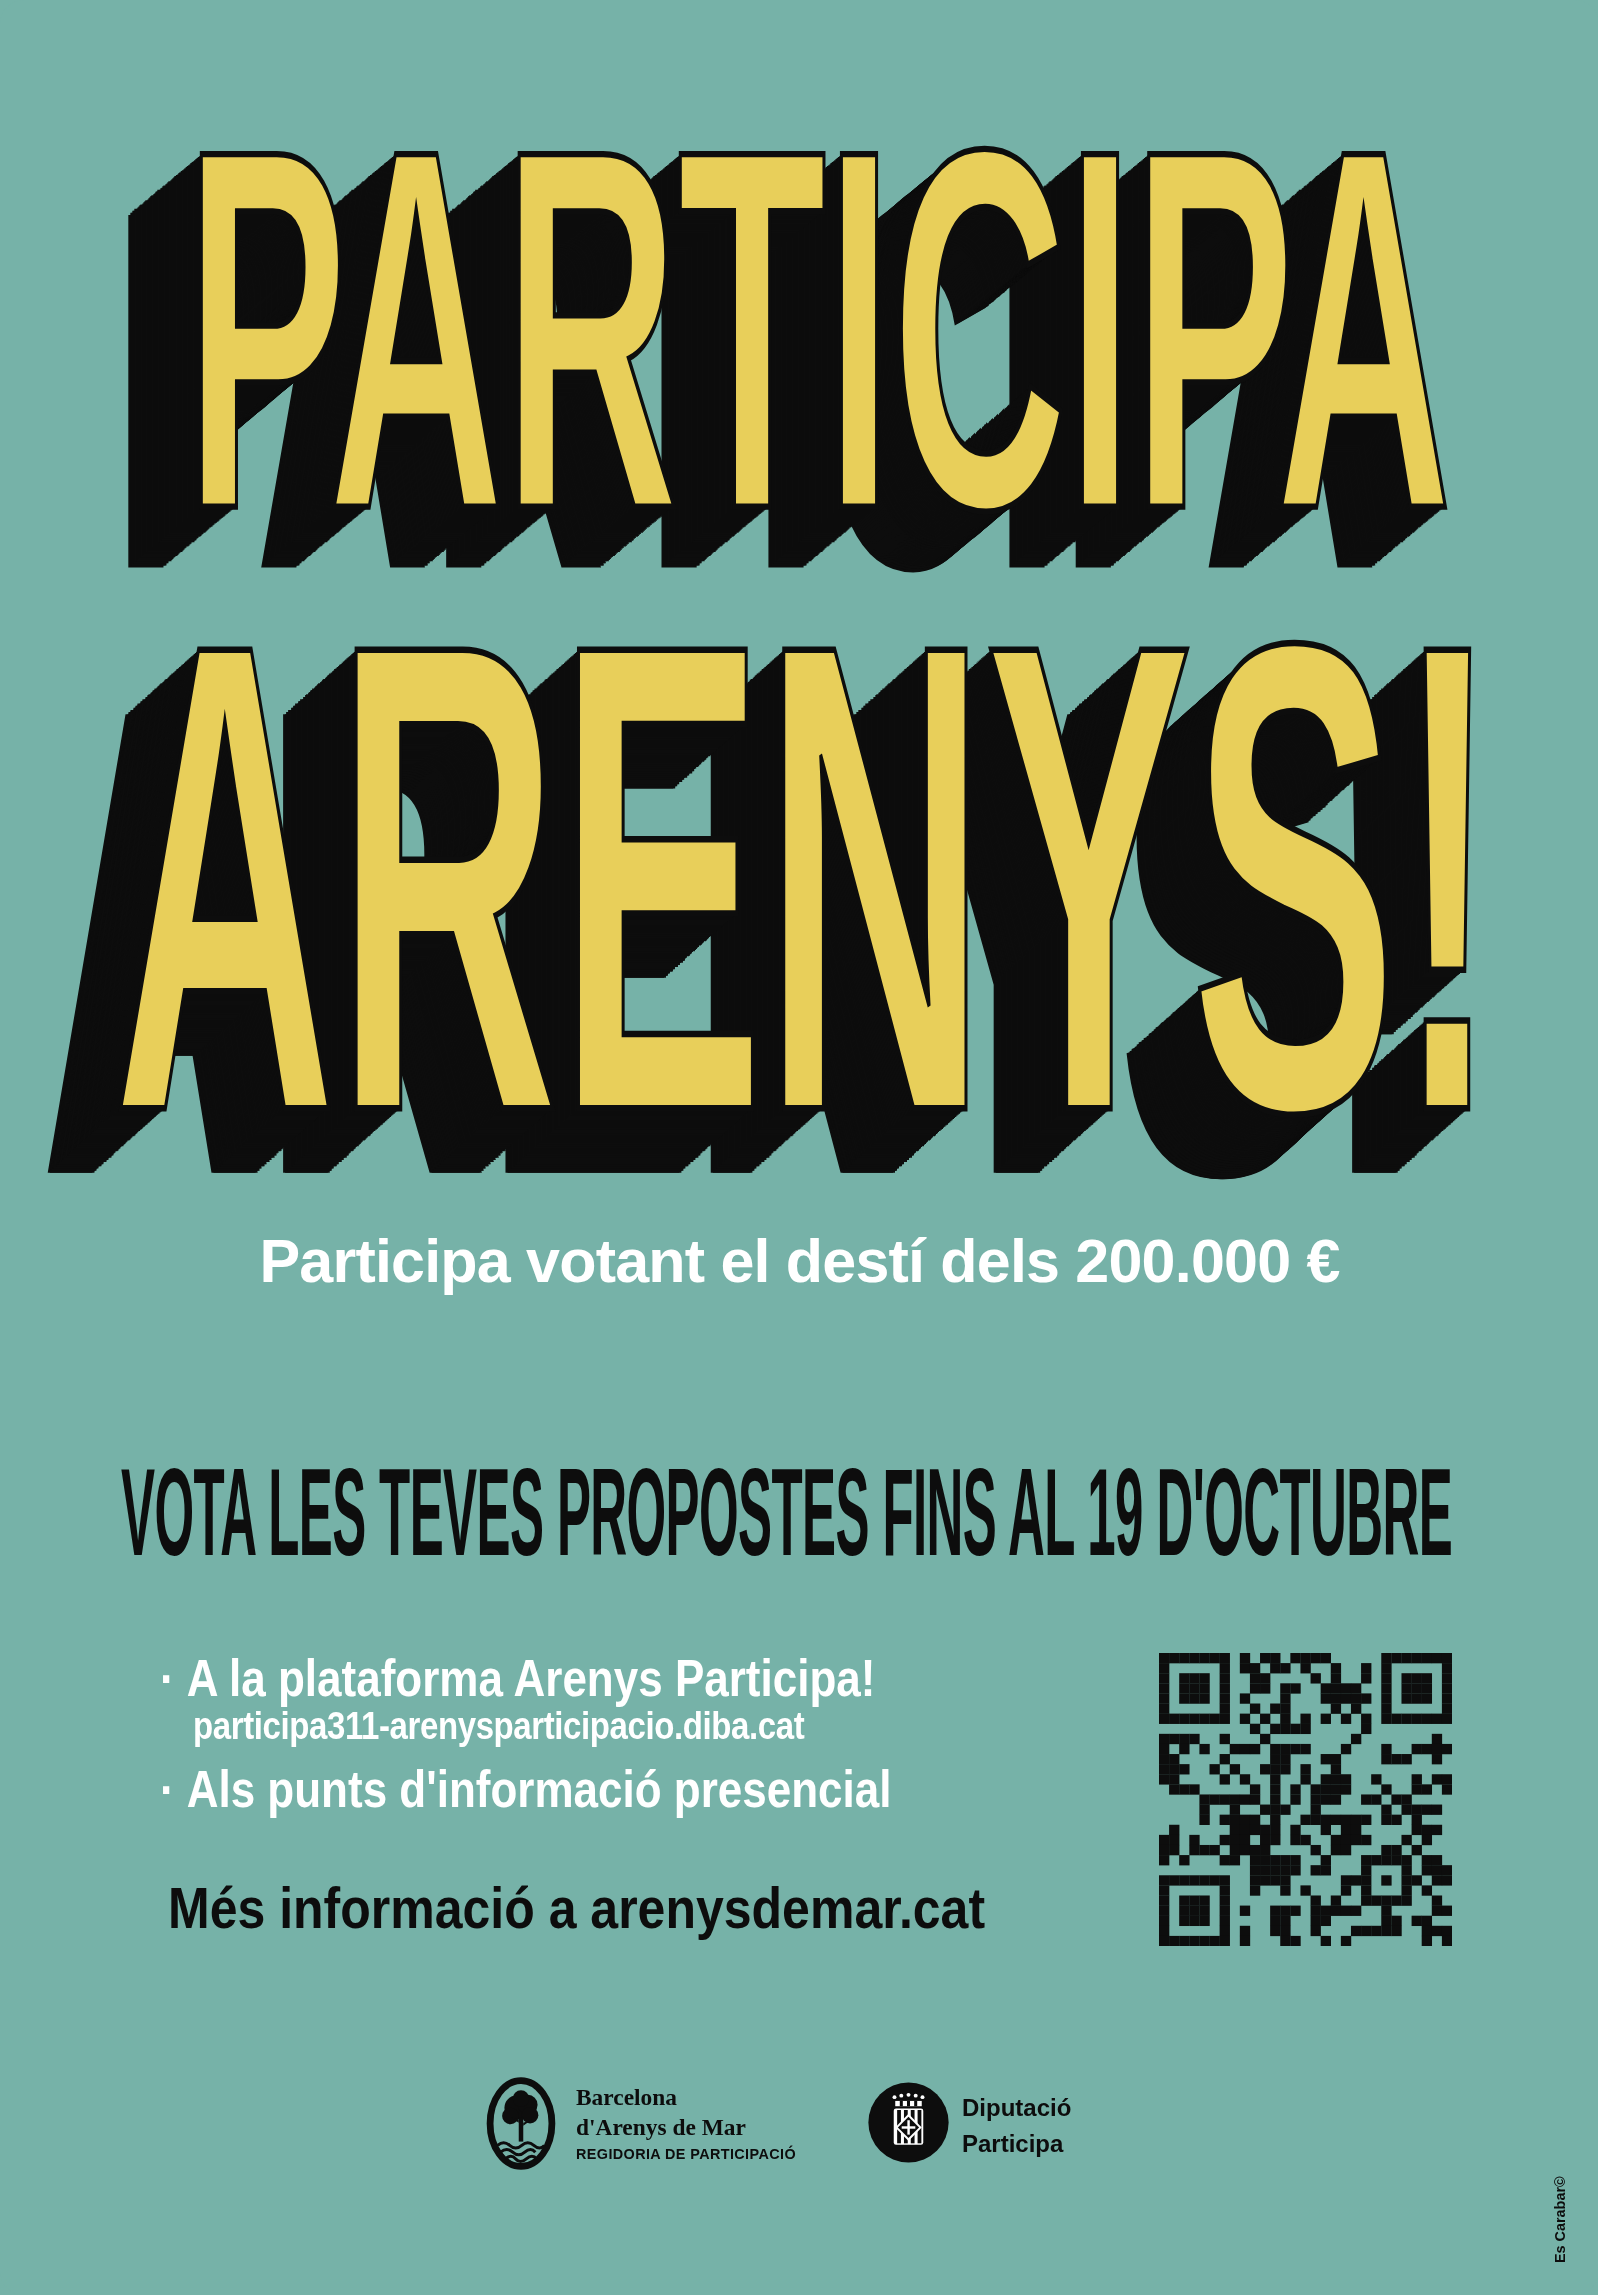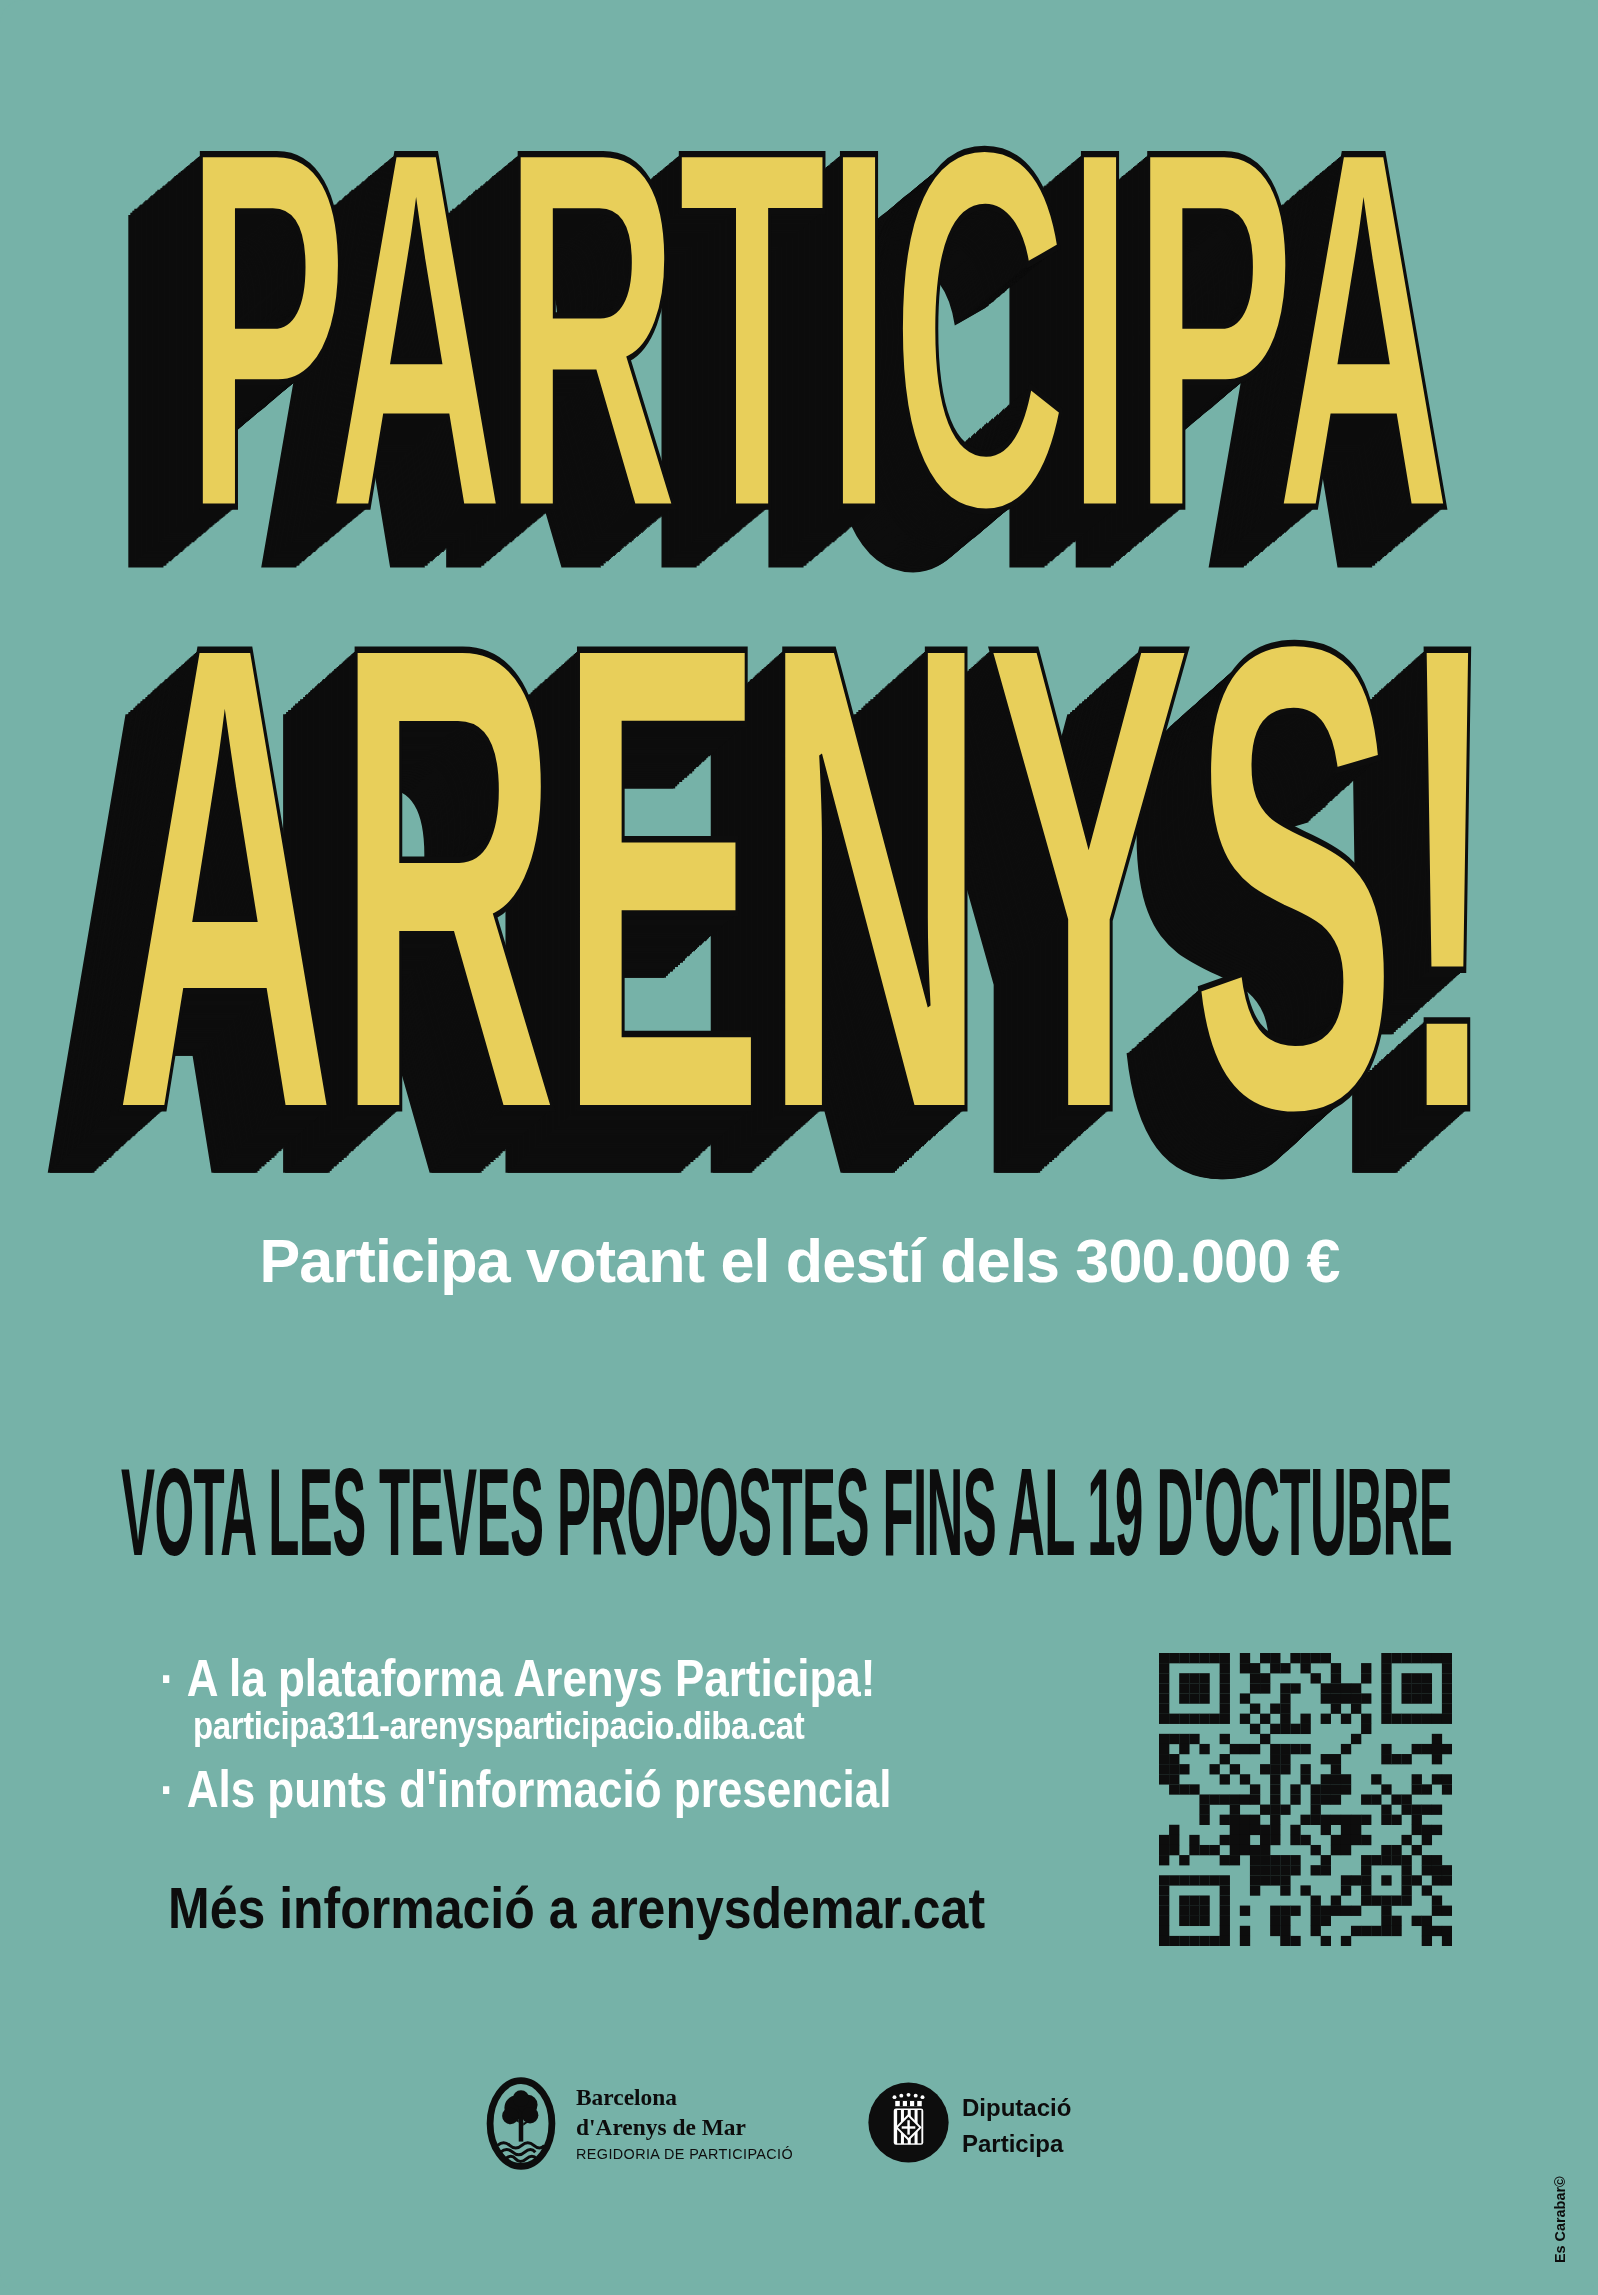--- a/index.html
+++ b/index.html
@@ -46,39 +46,39 @@
   .more-info{
     position:absolute;left:168px;top:1880px;color:var(--ink);font-weight:bold;
     font-size:50px;line-height:1;white-space:nowrap;
     transform:scaleY(1.15);transform-origin:left top;
   }
   .qr{position:absolute;left:1159px;top:1653px;width:293px;height:293px;}
   .footer-logo{position:absolute;}
   .aj-logo{left:486px;top:2076px;}
   .aj-text{position:absolute;left:576px;top:2082px;color:var(--ink);}
   .aj-name{font-family:"Liberation Serif", serif;font-weight:bold;font-size:23.4px;line-height:30px;}
-  .aj-dept{margin-top:4.5px;font-weight:normal;font-size:14.4px;letter-spacing:0.4px;line-height:14.4px;text-align:center;}
+  .aj-dept{margin-top:4.5px;font-weight:bold;font-size:14.4px;letter-spacing:0.4px;line-height:14.4px;text-align:center;}
   .dip-logo{left:868px;top:2082px;}
   .dip-text{position:absolute;left:962px;top:2090px;color:var(--ink);font-weight:bold;font-size:24px;line-height:36px;}
   .credit{
     position:absolute;left:1552px;top:2263px;color:var(--ink);font-weight:bold;font-size:14.4px;
     transform:rotate(-90deg);transform-origin:left top;white-space:nowrap;
   }
 </style>
 </head>
 <body>
 
 <div class="poster">
 
   <div class="mega title-1" style="text-shadow: -1.2px 0.5px 0 var(--ink),-2.4px 1px 0 var(--ink),-3.6px 1.4px 0 var(--ink),-4.8px 1.9px 0 var(--ink),-6px 2.4px 0 var(--ink),-7.3px 2.9px 0 var(--ink),-8.5px 3.4px 0 var(--ink),-9.7px 3.8px 0 var(--ink),-11px 4.3px 0 var(--ink),-12px 4.8px 0 var(--ink),-13.3px 5.3px 0 var(--ink),-14.5px 5.7px 0 var(--ink),-15.7px 6.2px 0 var(--ink),-17px 6.7px 0 var(--ink),-18px 7.2px 0 var(--ink),-19.4px 7.7px 0 var(--ink),-20.6px 8.1px 0 var(--ink),-22px 8.6px 0 var(--ink),-23px 9px 0 var(--ink),-24px 9.6px 0 var(--ink),-25.4px 10px 0 var(--ink),-27px 10.5px 0 var(--ink),-28px 11px 0 var(--ink),-29px 11.5px 0 var(--ink),-30px 12px 0 var(--ink),-31px 12.5px 0 var(--ink),-33px 13px 0 var(--ink),-34px 13.4px 0 var(--ink),-35px 14px 0 var(--ink),-36px 14.4px 0 var(--ink),-38px 15px 0 var(--ink),-39px 15.3px 0 var(--ink),-40px 16px 0 var(--ink),-41px 16.3px 0 var(--ink),-42px 17px 0 var(--ink),-44px 17px 0 var(--ink),-45px 17.7px 0 var(--ink),-46px 18px 0 var(--ink),-47px 18.7px 0 var(--ink),-48px 19px 0 var(--ink),-50px 19.6px 0 var(--ink),-51px 20px 0 var(--ink),-52px 20.6px 0 var(--ink),-53px 21px 0 var(--ink),-54px 21.6px 0 var(--ink),-56px 22px 0 var(--ink),-57px 22.5px 0 var(--ink),-58px 23px 0 var(--ink),-59px 23.5px 0 var(--ink),-61px 24px 0 var(--ink),-62px 24.4px 0 var(--ink),-63px 25px 0 var(--ink),-64px 25.4px 0 var(--ink),-65px 26px 0 var(--ink),-67px 26px 0 var(--ink),-68px 27px 0 var(--ink),-69px 27px 0 var(--ink),-70px 28px 0 var(--ink),-71px 28px 0 var(--ink),-73px 29px 0 var(--ink);">PARTICIPA</div>
 
   <div class="mega title-2" style="text-shadow: -1.2px 0.5px 0 var(--ink),-2.4px 1px 0 var(--ink),-3.6px 1.5px 0 var(--ink),-4.8px 2px 0 var(--ink),-6px 2.5px 0 var(--ink),-7.3px 3px 0 var(--ink),-8.5px 3.5px 0 var(--ink),-9.7px 4px 0 var(--ink),-11px 4.5px 0 var(--ink),-12px 5px 0 var(--ink),-13.3px 5.5px 0 var(--ink),-14.5px 6px 0 var(--ink),-15.7px 6.6px 0 var(--ink),-17px 7px 0 var(--ink),-18px 7.6px 0 var(--ink),-19.4px 8px 0 var(--ink),-20.6px 8.6px 0 var(--ink),-22px 9px 0 var(--ink),-23px 9.6px 0 var(--ink),-24px 10px 0 var(--ink),-25.4px 10.6px 0 var(--ink),-27px 11px 0 var(--ink),-28px 11.6px 0 var(--ink),-29px 12px 0 var(--ink),-30px 12.6px 0 var(--ink),-31px 13px 0 var(--ink),-33px 13.6px 0 var(--ink),-34px 14px 0 var(--ink),-35px 14.6px 0 var(--ink),-36px 15px 0 var(--ink),-38px 15.6px 0 var(--ink),-39px 16px 0 var(--ink),-40px 16.6px 0 var(--ink),-41px 17px 0 var(--ink),-42px 17.6px 0 var(--ink),-44px 18px 0 var(--ink),-45px 18.7px 0 var(--ink),-46px 19px 0 var(--ink),-47px 19.7px 0 var(--ink),-48px 20px 0 var(--ink),-50px 20.7px 0 var(--ink),-51px 21px 0 var(--ink),-52px 22px 0 var(--ink),-53px 22px 0 var(--ink),-54px 23px 0 var(--ink),-56px 23px 0 var(--ink),-57px 24px 0 var(--ink),-58px 24px 0 var(--ink),-59px 25px 0 var(--ink),-61px 25px 0 var(--ink),-62px 26px 0 var(--ink),-63px 26px 0 var(--ink),-64px 27px 0 var(--ink),-65px 27px 0 var(--ink),-67px 28px 0 var(--ink),-68px 28px 0 var(--ink),-69px 29px 0 var(--ink),-70px 29px 0 var(--ink),-71px 30px 0 var(--ink),-73px 30px 0 var(--ink);">ARENYS!</div>
 
   <div class="intro">
-    <div>Participa votant el destí dels 300.000 €</div>
+    <div>Participa votant el destí dels 200.000 €</div>
   </div>
 
   <div class="headline">VOTA LES TEVES PROPOSTES FINS AL 19 D'OCTUBRE</div>
 
   <div class="bullet bullet-1">
     <span class="dot">·</span><span>A la plataforma Arenys Participa!</span>
   </div>
 
   <div class="bullet-url">participa311-arenysparticipacio.diba.cat</div>
 

